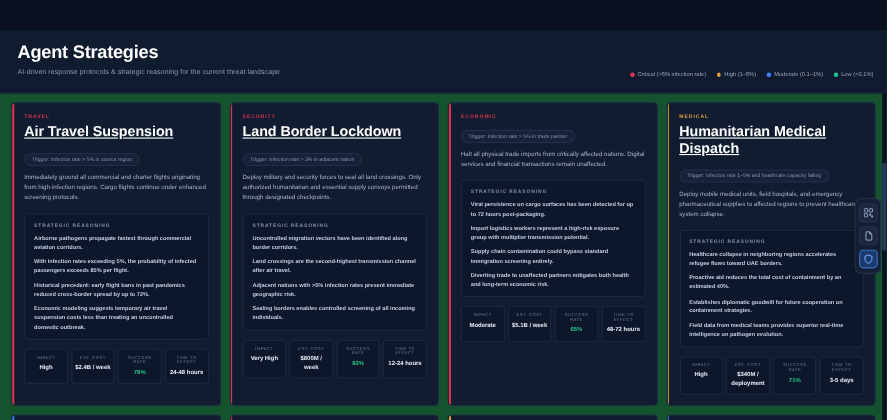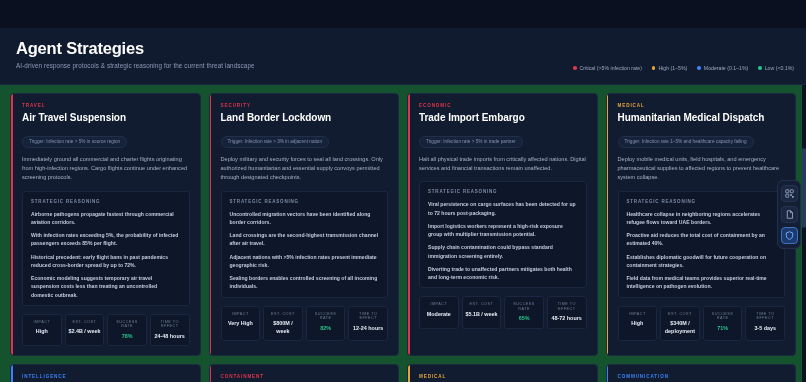--- a/index.html
+++ b/index.html
@@ -94,25 +94,26 @@
 
   .card-cat {
     font-size: 4.6px;
     font-weight: bold;
     letter-spacing: 0.9px;
     text-transform: uppercase;
     color: var(--accent, #e0344a);
     margin-bottom: 4px;
   }
   .card-title {
-    font-size: 10px;
+    font-size: 13px;
     font-weight: bold;
     color: #ffffff;
     letter-spacing: -0.05px;
     margin-bottom: 6px;
+    text-decoration: underline;
   }
   .trigger {
     display: inline-block;
     font-size: 4.7px;
     color: #8492ab;
     background: #16223a;
     border: 1px solid #222f4c;
     border-radius: 8px;
     padding: 2.5px 6px;
     margin-bottom: 7px;
@@ -297,21 +298,21 @@
           </div>
           <div class="metric">
             <div class="metric-label">SUCCESS RATE</div>
             <div class="metric-value success">82%</div>
           </div>
           <div class="metric">
             <div class="metric-label">TIME TO EFFECT</div>
             <div class="metric-value">12-24 hours</div>
           </div>
         </div></div>
-      <div class="card" style="--accent: #e0344a;"><div class="card-cat">ECONOMIC</div><div class="card-title">Trade Import Embargo</div><div class="trigger">Trigger: Infection rate &gt; 5% in trade partner</div><div class="card-desc">Halt all physical trade imports from critically affected nations. Digital services and financial transactions remain unaffected.</div><div class="reasoning">
+      <div class="card" style="--accent: #e0344a;"><div class="card-cat">ECONOMIC</div><div class="trigger">Trigger: Infection rate &gt; 5% in trade partner</div><div class="card-desc">Halt all physical trade imports from critically affected nations. Digital services and financial transactions remain unaffected.</div><div class="reasoning">
           <div class="reasoning-title">STRATEGIC REASONING</div>
           <div class="reasoning-item">Viral persistence on cargo surfaces has been detected for up to 72 hours post-packaging.</div>
           <div class="reasoning-item">Import logistics workers represent a high-risk exposure group with multiplier transmission potential.</div>
           <div class="reasoning-item">Supply chain contamination could bypass standard immigration screening entirely.</div>
           <div class="reasoning-item">Diverting trade to unaffected partners mitigates both health and long-term economic risk.</div>
         </div><div class="metrics">
           <div class="metric">
             <div class="metric-label">IMPACT</div>
             <div class="metric-value">Moderate</div>
           </div>

